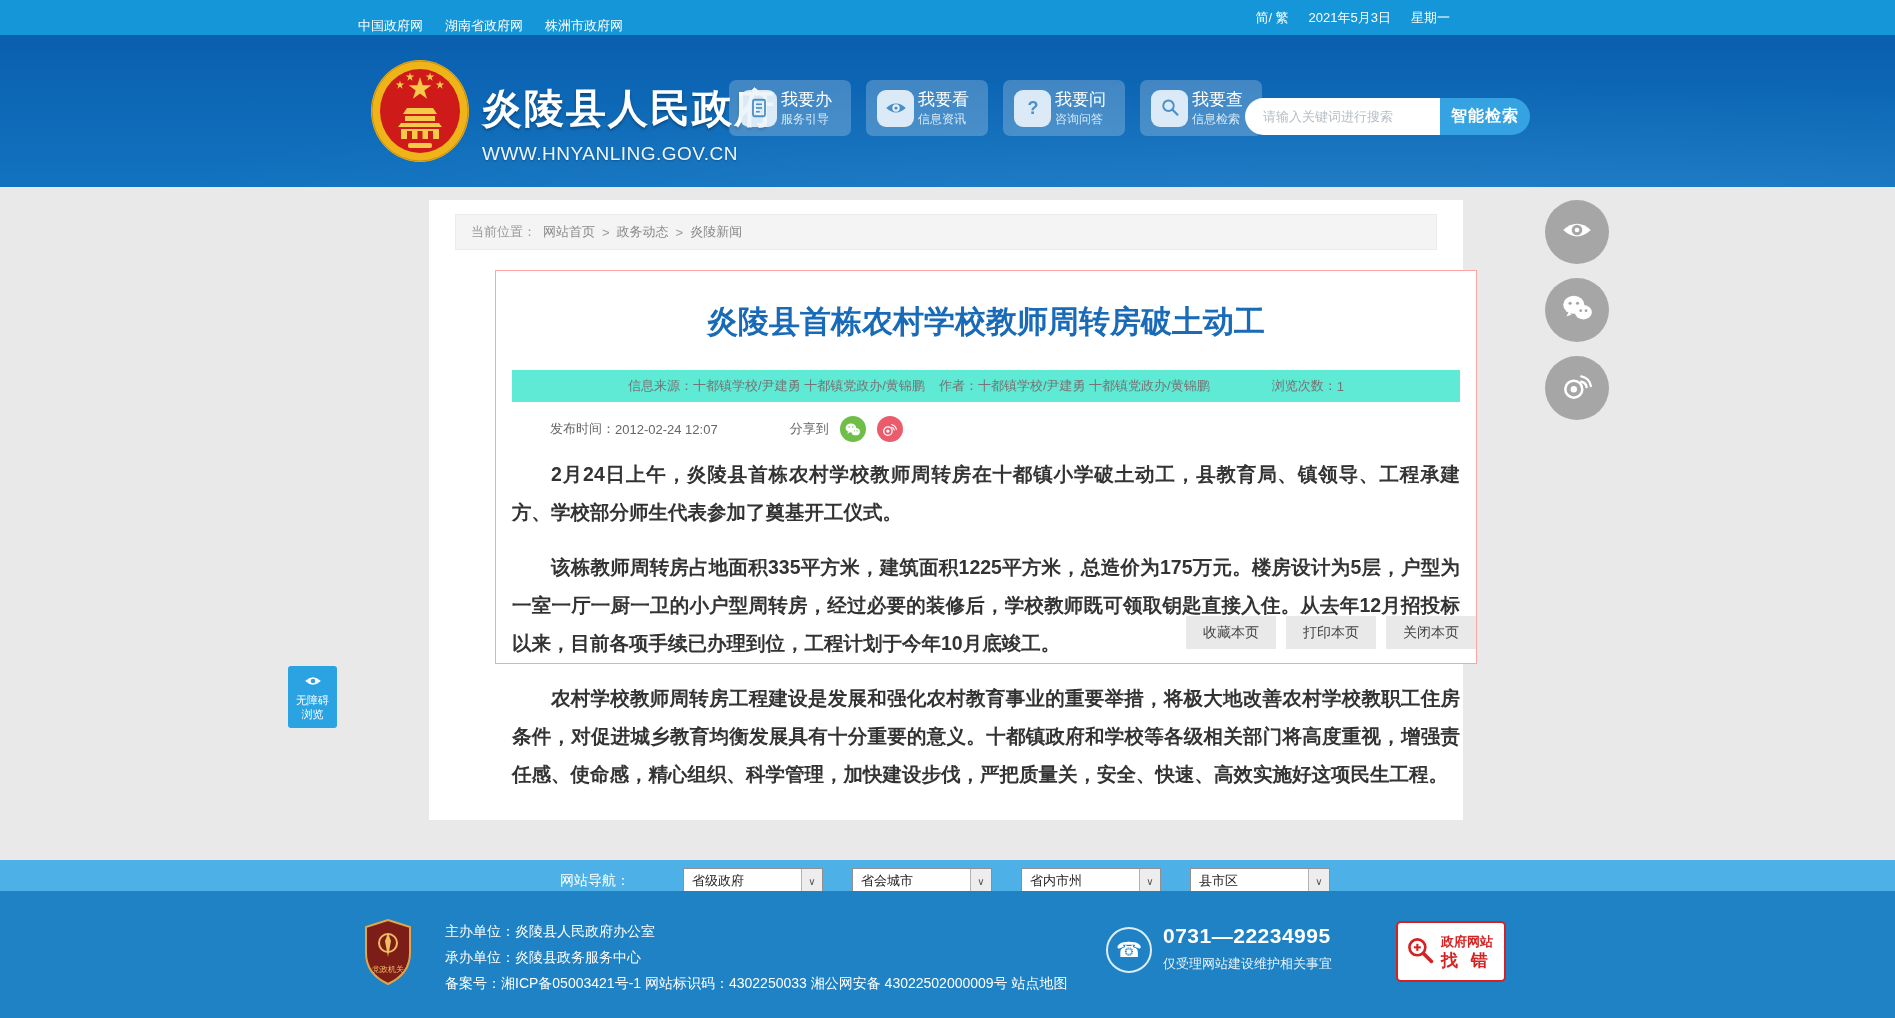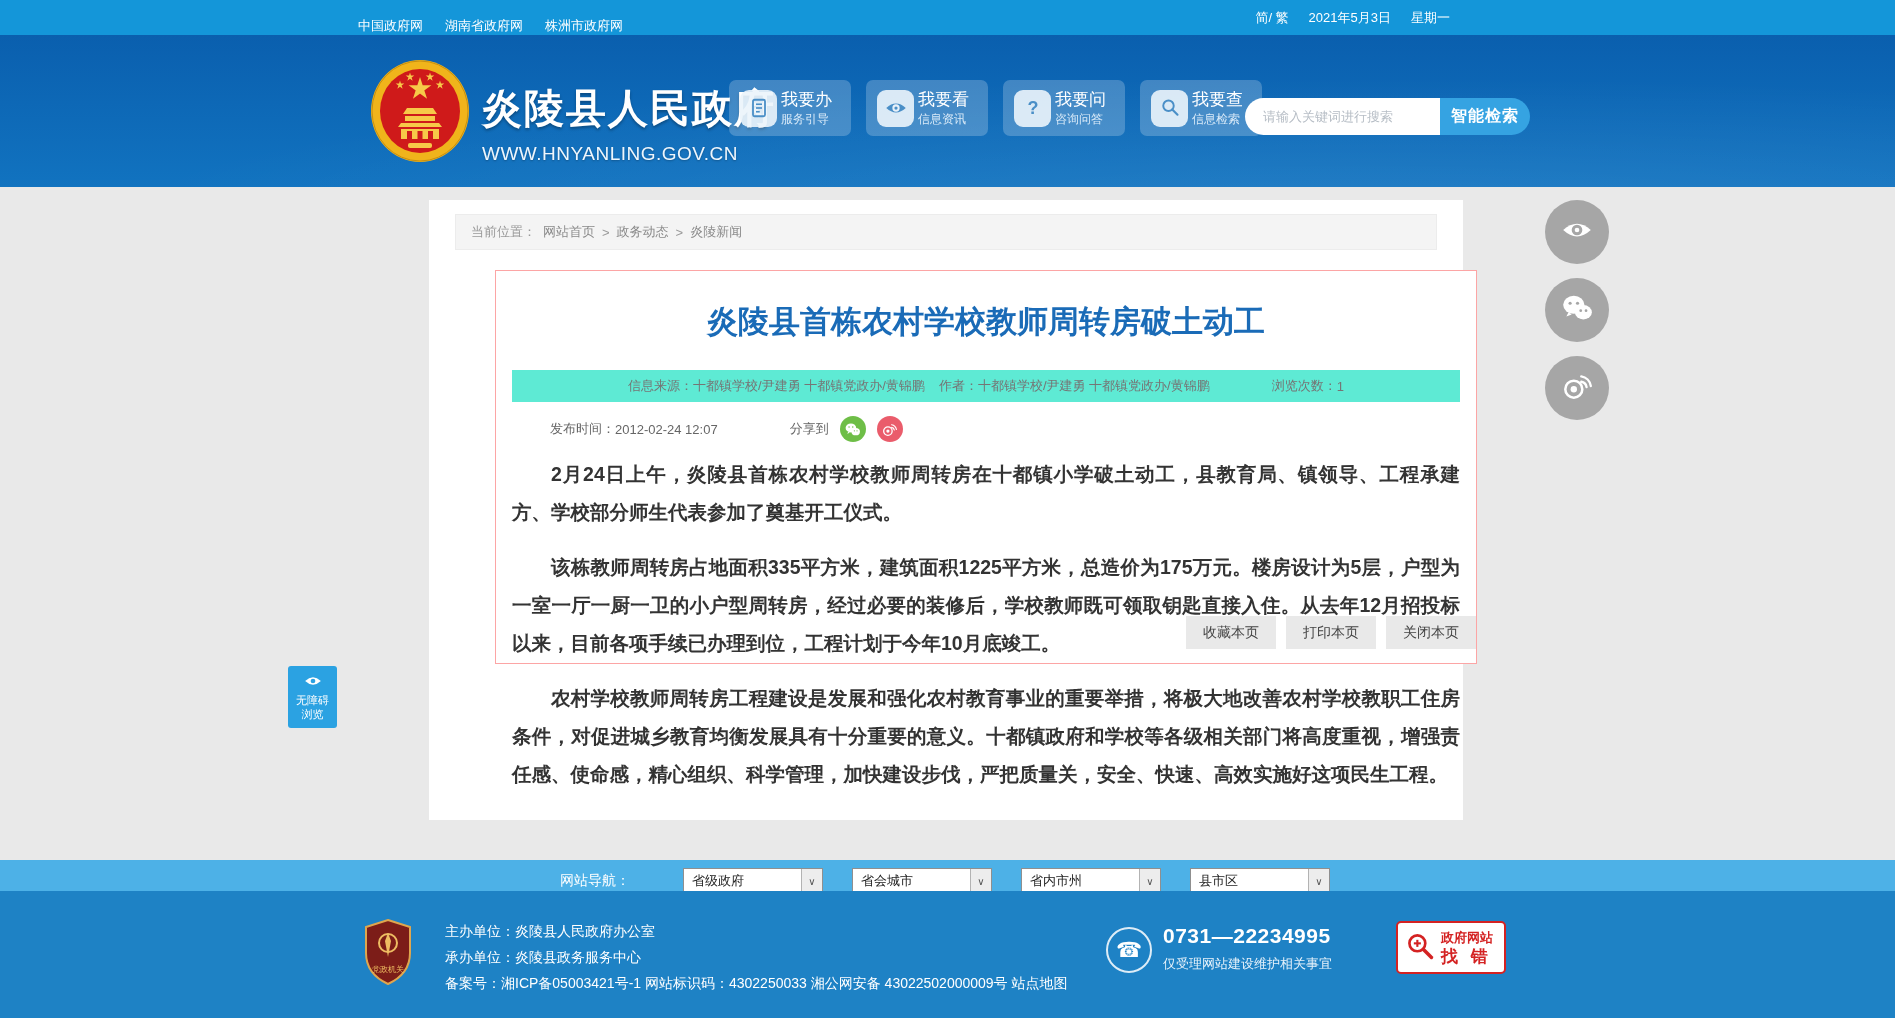--- a/index.html
+++ b/index.html
@@ -71,21 +71,21 @@
   .sel-caret{width:20px;height:24px;background:#ededed;border-left:1px solid #b3b3b3;display:flex;align-items:center;justify-content:center;color:#555;font-size:10px;flex:none;}
 
   
   .footer{position:absolute;top:891px;left:0;right:0;height:127px;background:#1e82c5;color:#fff;}
   .f-badge{position:absolute;left:363px;top:28px;width:50px;height:66px;cursor:pointer;}
   .f-info{position:absolute;left:445px;top:27px;font-size:14px;line-height:26px;}
   .f-info a{color:#fff;text-decoration:none;cursor:pointer;}
   .f-phone-icon{position:absolute;left:1106px;top:36px;width:46px;height:46px;border:2px solid rgba(255,255,255,.85);border-radius:50%;box-sizing:border-box;display:flex;align-items:center;justify-content:center;font-size:21px;color:#fff;}
   .f-phone-num{position:absolute;left:1163px;top:33px;font-size:21px;font-weight:bold;letter-spacing:.5px;}
   .f-phone-note{position:absolute;left:1163px;top:64px;font-size:13px;color:#e8f3fb;}
-  .f-error-badge{position:absolute;left:1396px;top:30px;width:110px;height:53px;background:#fff;border:2px solid #d42222;border-radius:5px;box-sizing:border-box;display:flex;align-items:center;padding-left:7px;gap:6px;cursor:pointer;}
+  .f-error-badge{position:absolute;left:1396px;top:30px;width:110px;height:61px;background:#fff;border:2px solid #d42222;border-radius:5px;box-sizing:border-box;display:flex;align-items:center;padding-left:7px;gap:6px;cursor:pointer;}
   .feb-text{display:flex;flex-direction:column;line-height:1;}
   .feb-line1{font-size:13px;font-weight:bold;color:#d42222;}
   .feb-line2{font-size:17px;font-weight:bold;color:#d42222;letter-spacing:4px;margin-top:4px;}
 </style>
 </head>
 <body>
 
 <div class="page">
 
   <div class="topbar">

